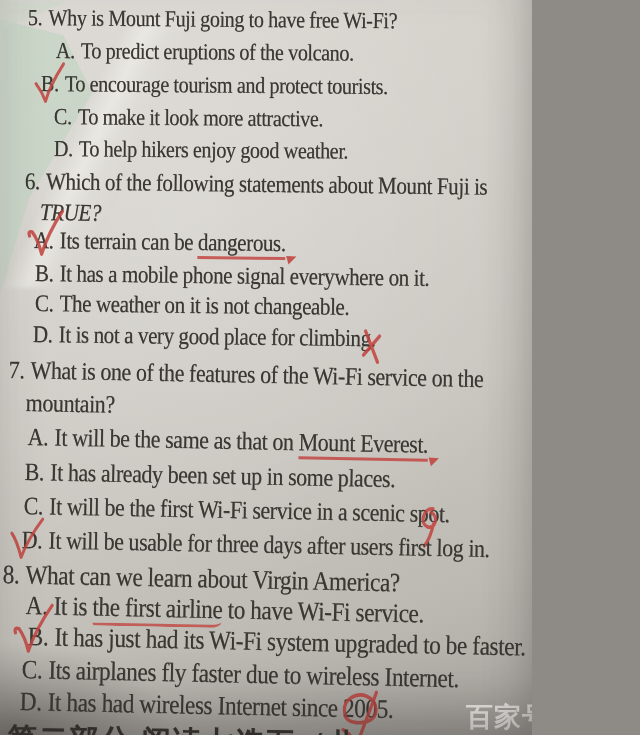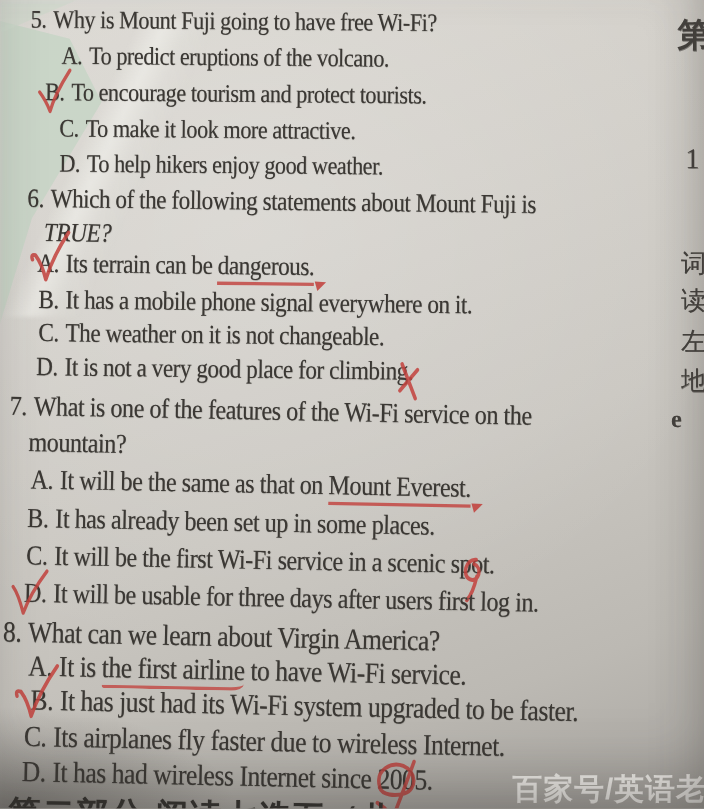--- a/index.html
+++ b/index.html
@@ -1,17 +1,17 @@
 <!DOCTYPE html>
 <html><head>
 <meta charset="utf-8">
 <style>
   html,body{margin:0;padding:0;background:#8e8b86;}
   #page{
-    position:relative;width:640px;height:735px;overflow:hidden;
+    position:relative;width:532px;height:735px;overflow:hidden;
     background:
       radial-gradient(45% 18% at 2% 100%, rgba(40,38,35,.38), transparent 70%),
       radial-gradient(120% 90% at 35% 28%, rgba(255,255,255,.20), transparent 60%),
       linear-gradient(160deg,#dad7d1 0%,#d2cfc9 32%,#cac7c1 58%,#bcb9b3 82%,#a9a6a1 100%);
     font-family:"Liberation Serif", serif;
   }
   .corner-green{
     position:absolute;left:0;top:0;width:132px;height:320px;
     background:#c5d4c4;opacity:.75;filter:blur(3px);
     clip-path:polygon(0% 6%, 48% 11%, 70% 29%, 22% 62%, 0% 92%);

